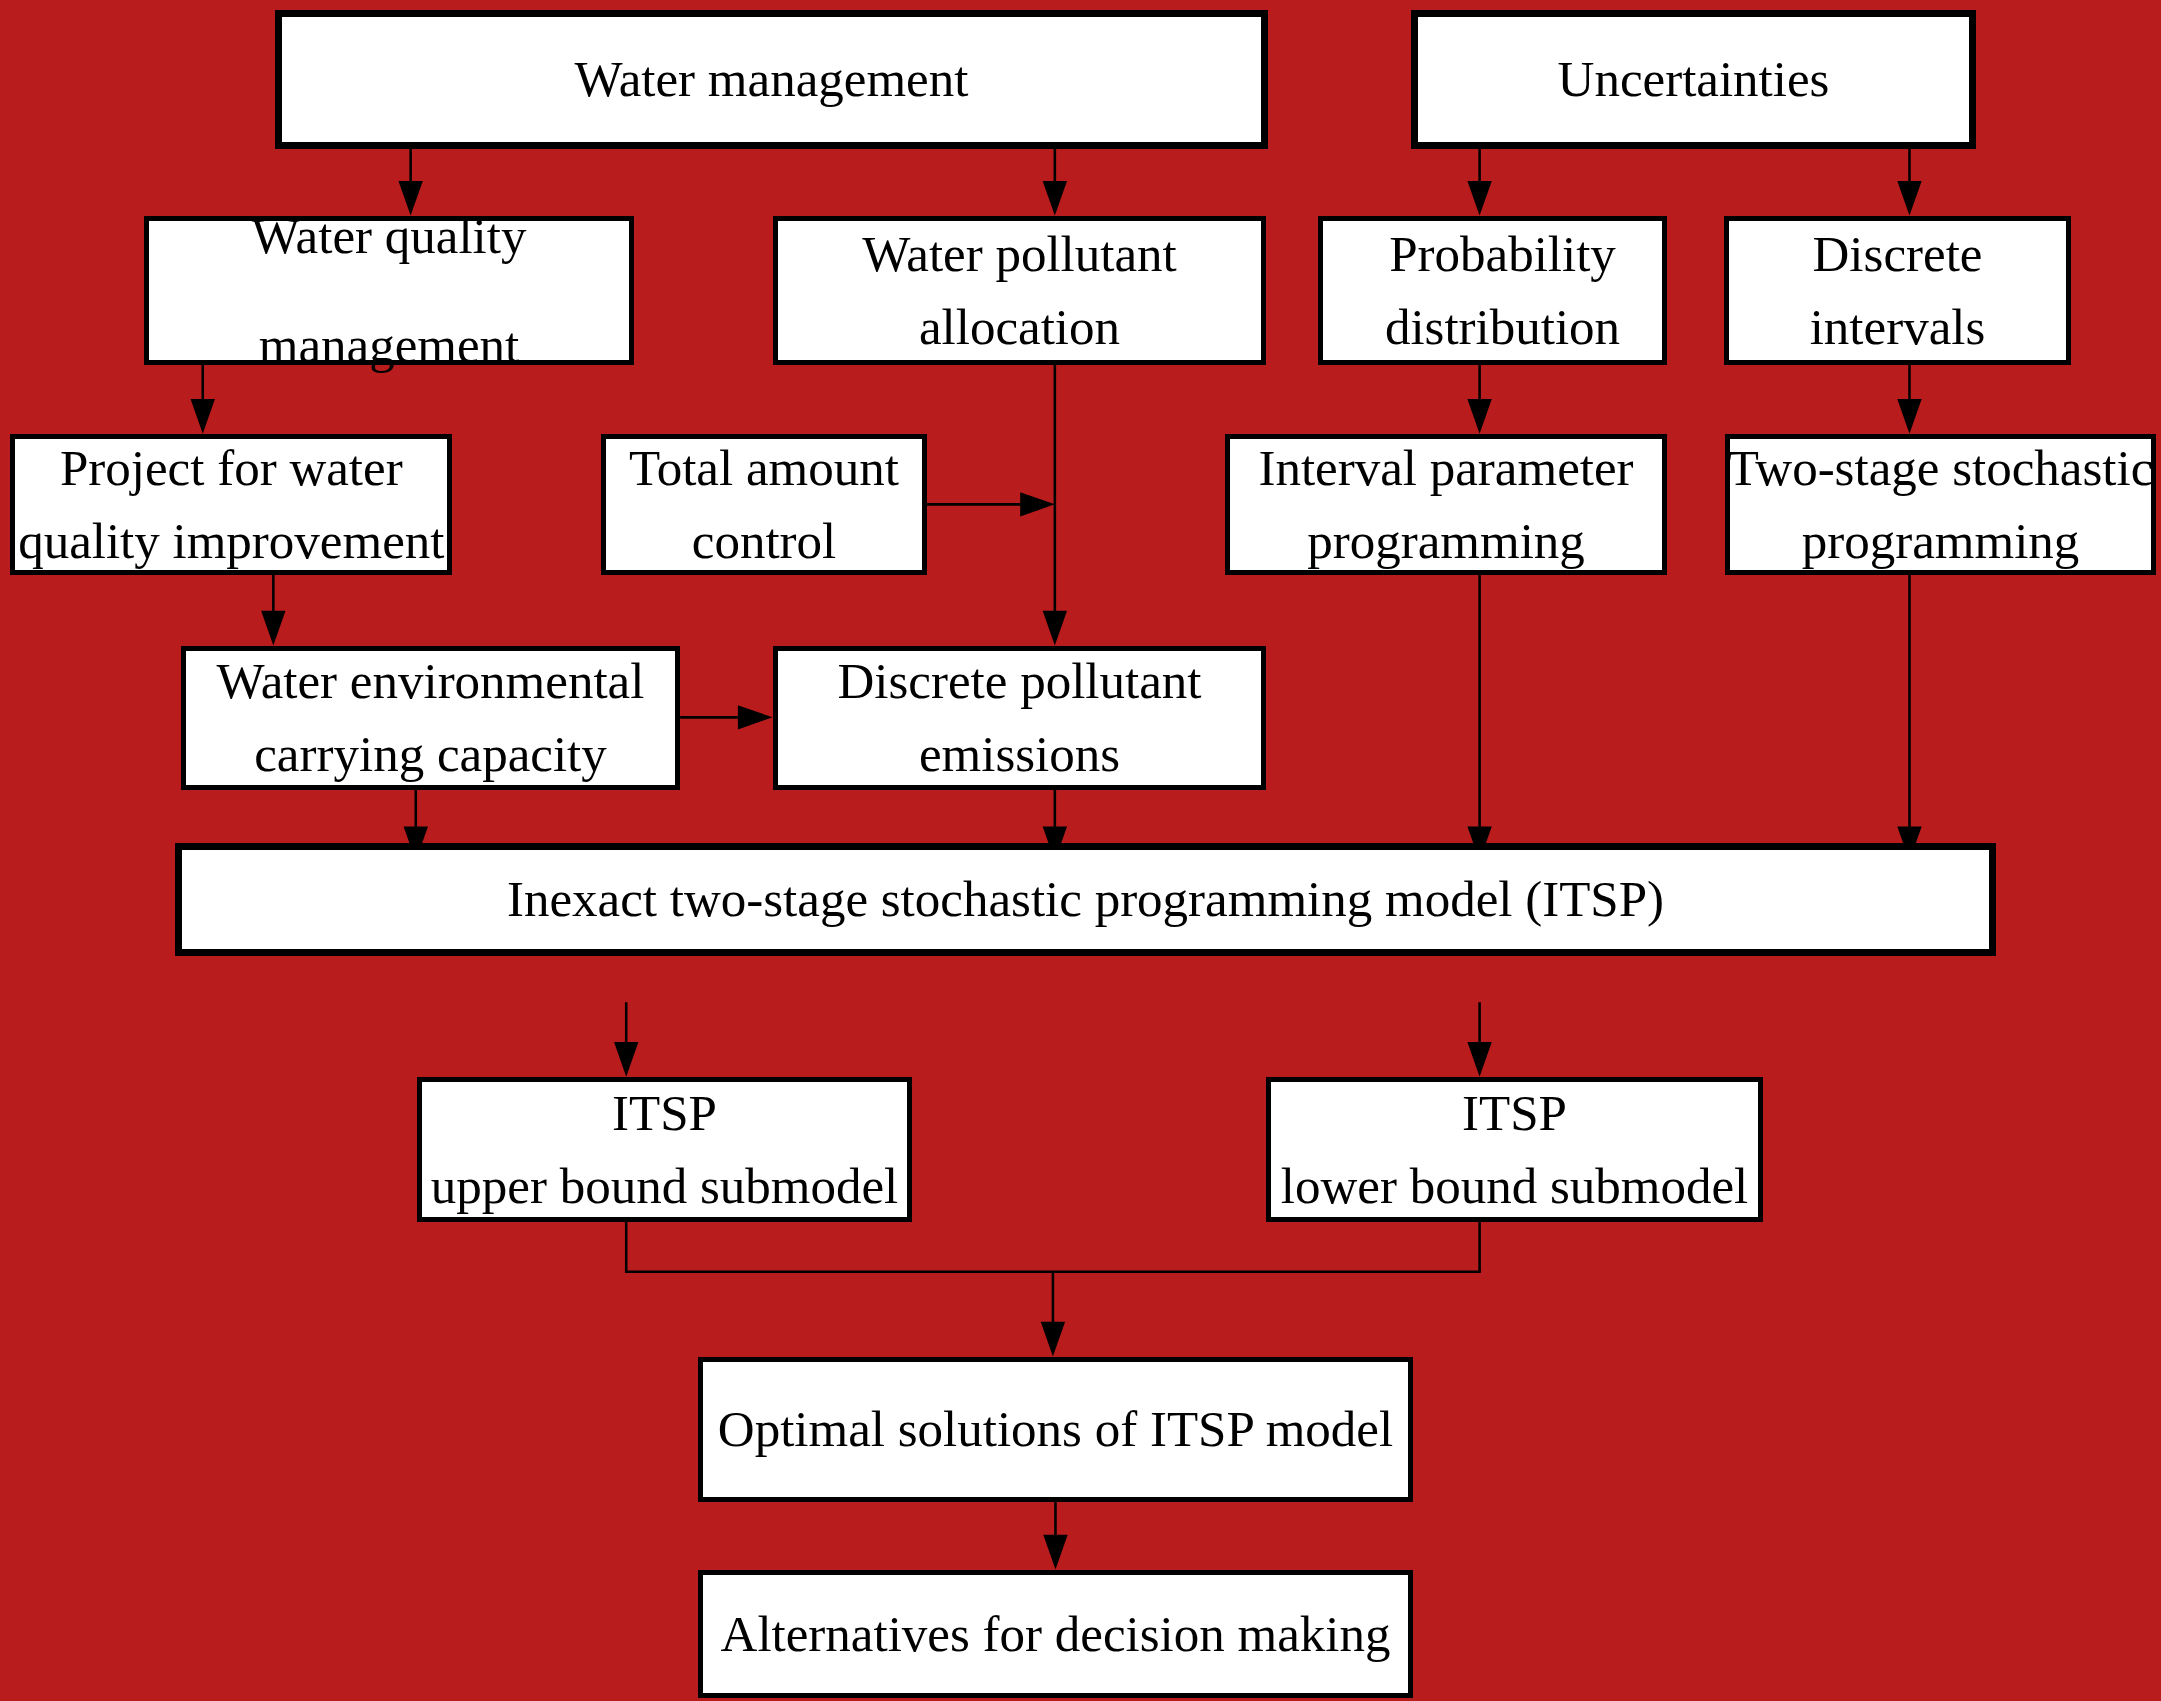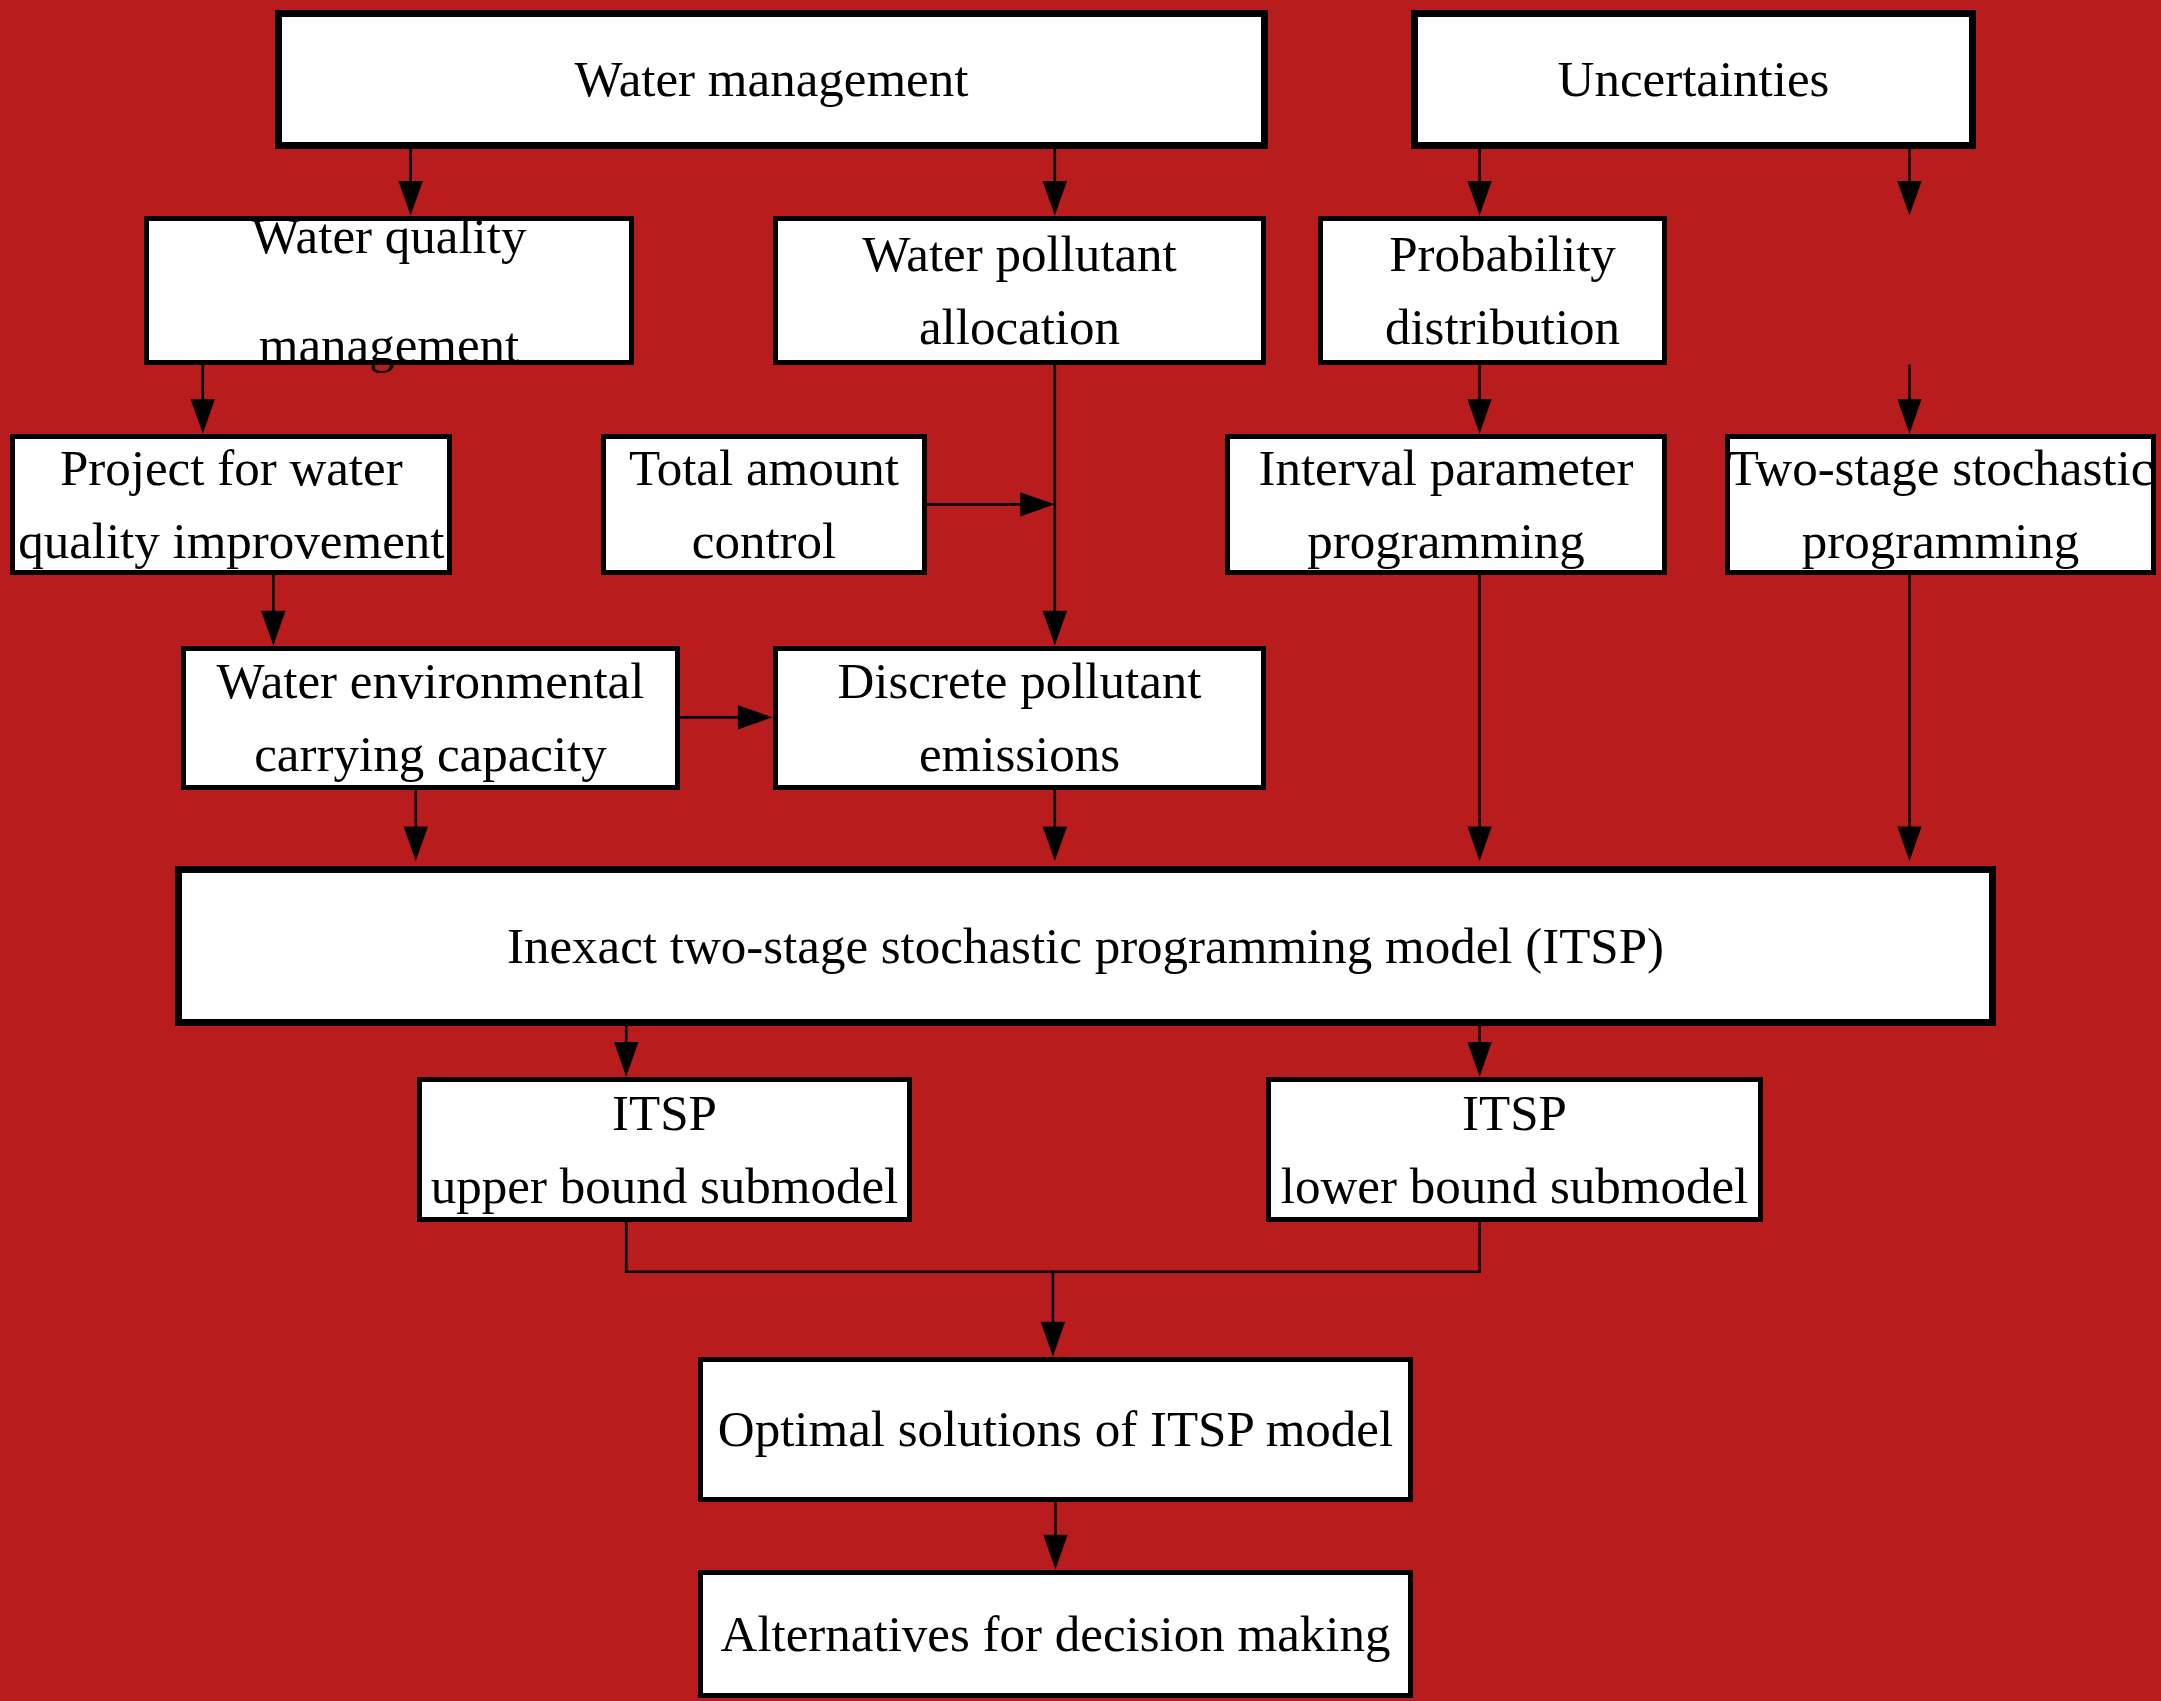--- a/index.html
+++ b/index.html
@@ -32,21 +32,21 @@
   .n-wqm  {left:144px;  top:216px;  width:490px;  height:149px;gap:36px;}
   .n-wra  {left:773px; top:216px;  width:493px;  height:149px;}
   .n-pd   {left:1318px; top:216px;  width:349px;  height:149px;padding-left:20px;}
   .n-di   {left:1724px; top:216px;  width:347px;  height:149px;}
   .n-pwq  {left:10.3px;   top:434px;  width:442px;  height:141px;}
   .n-tac  {left:601px;  top:434px;  width:326px;  height:141px;}
   .n-ipp  {left:1225px; top:434px;  width:442px;  height:141px;}
   .n-tsp  {left:1725px; top:434px;  width:431px;  height:141px;}
   .n-wecc {left:181px;  top:646px; width:499px;  height:144px;}
   .n-rpe  {left:773px; top:646px; width:493px;  height:144px;}
-  .n-itsp {left:175px;  top:866px; width:1821px; height:160px;}
+  .n-itsp {left:175px;  top:843px; width:1821px; height:113px;}
   .n-up   {left:417px;  top:1077px; width:495px;  height:145px;}
   .n-low  {left:1266px; top:1077px; width:497px;  height:145px;}
   .n-opt  {left:698px; top:1357px; width:715px; height:145px;}
   .n-alt  {left:698px; top:1570px; width:715px; height:128px;}
 </style>
 </head>
 <body>
 
 <div class="canvas">
 
@@ -150,20 +150,24 @@
   <div class="node n-wra">
     <div>Water pollutant</div>
     <div>allocation</div>
   </div>
 
   <div class="node n-pd">
     <div>Probability</div>
     <div>distribution</div>
   </div>
 
+  <div class="node n-di">
+    <div>Discrete</div>
+    <div>intervals</div>
+  </div>
 
   <div class="node n-pwq">
     <div>Project for water</div>
     <div>quality improvement</div>
   </div>
 
   <div class="node n-tac">
     <div>Total amount</div>
     <div>control</div>
   </div>

